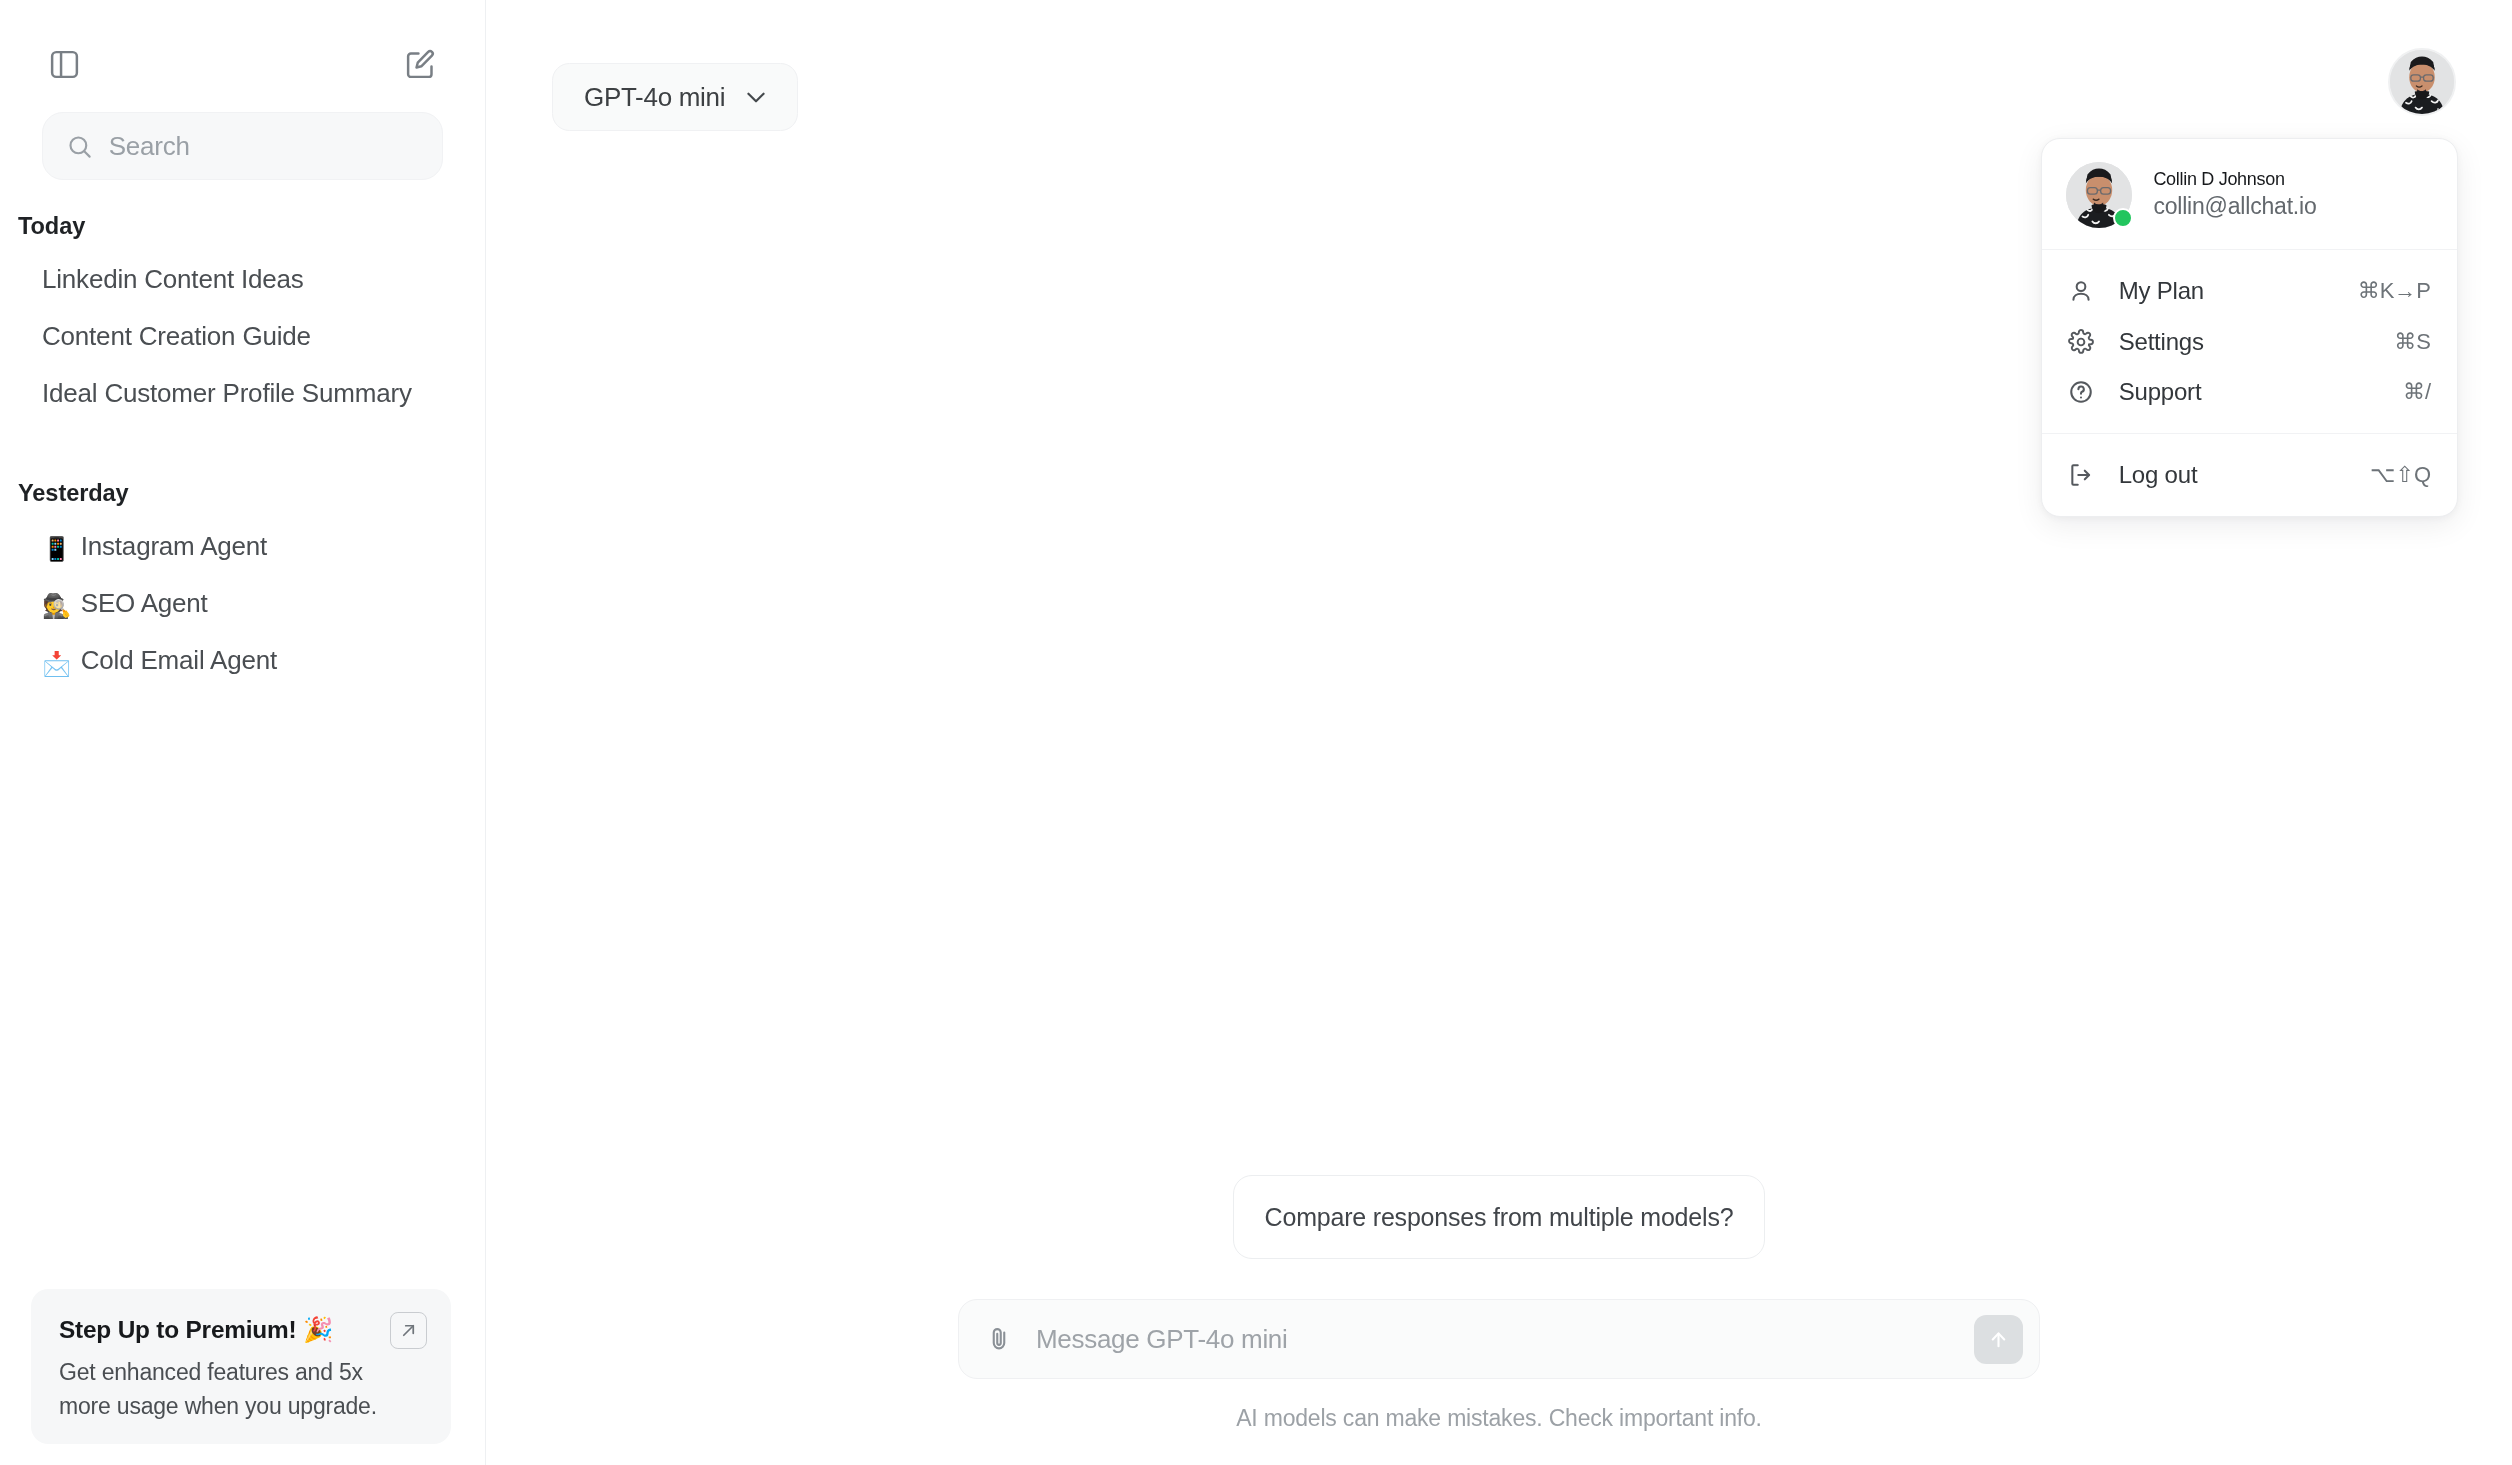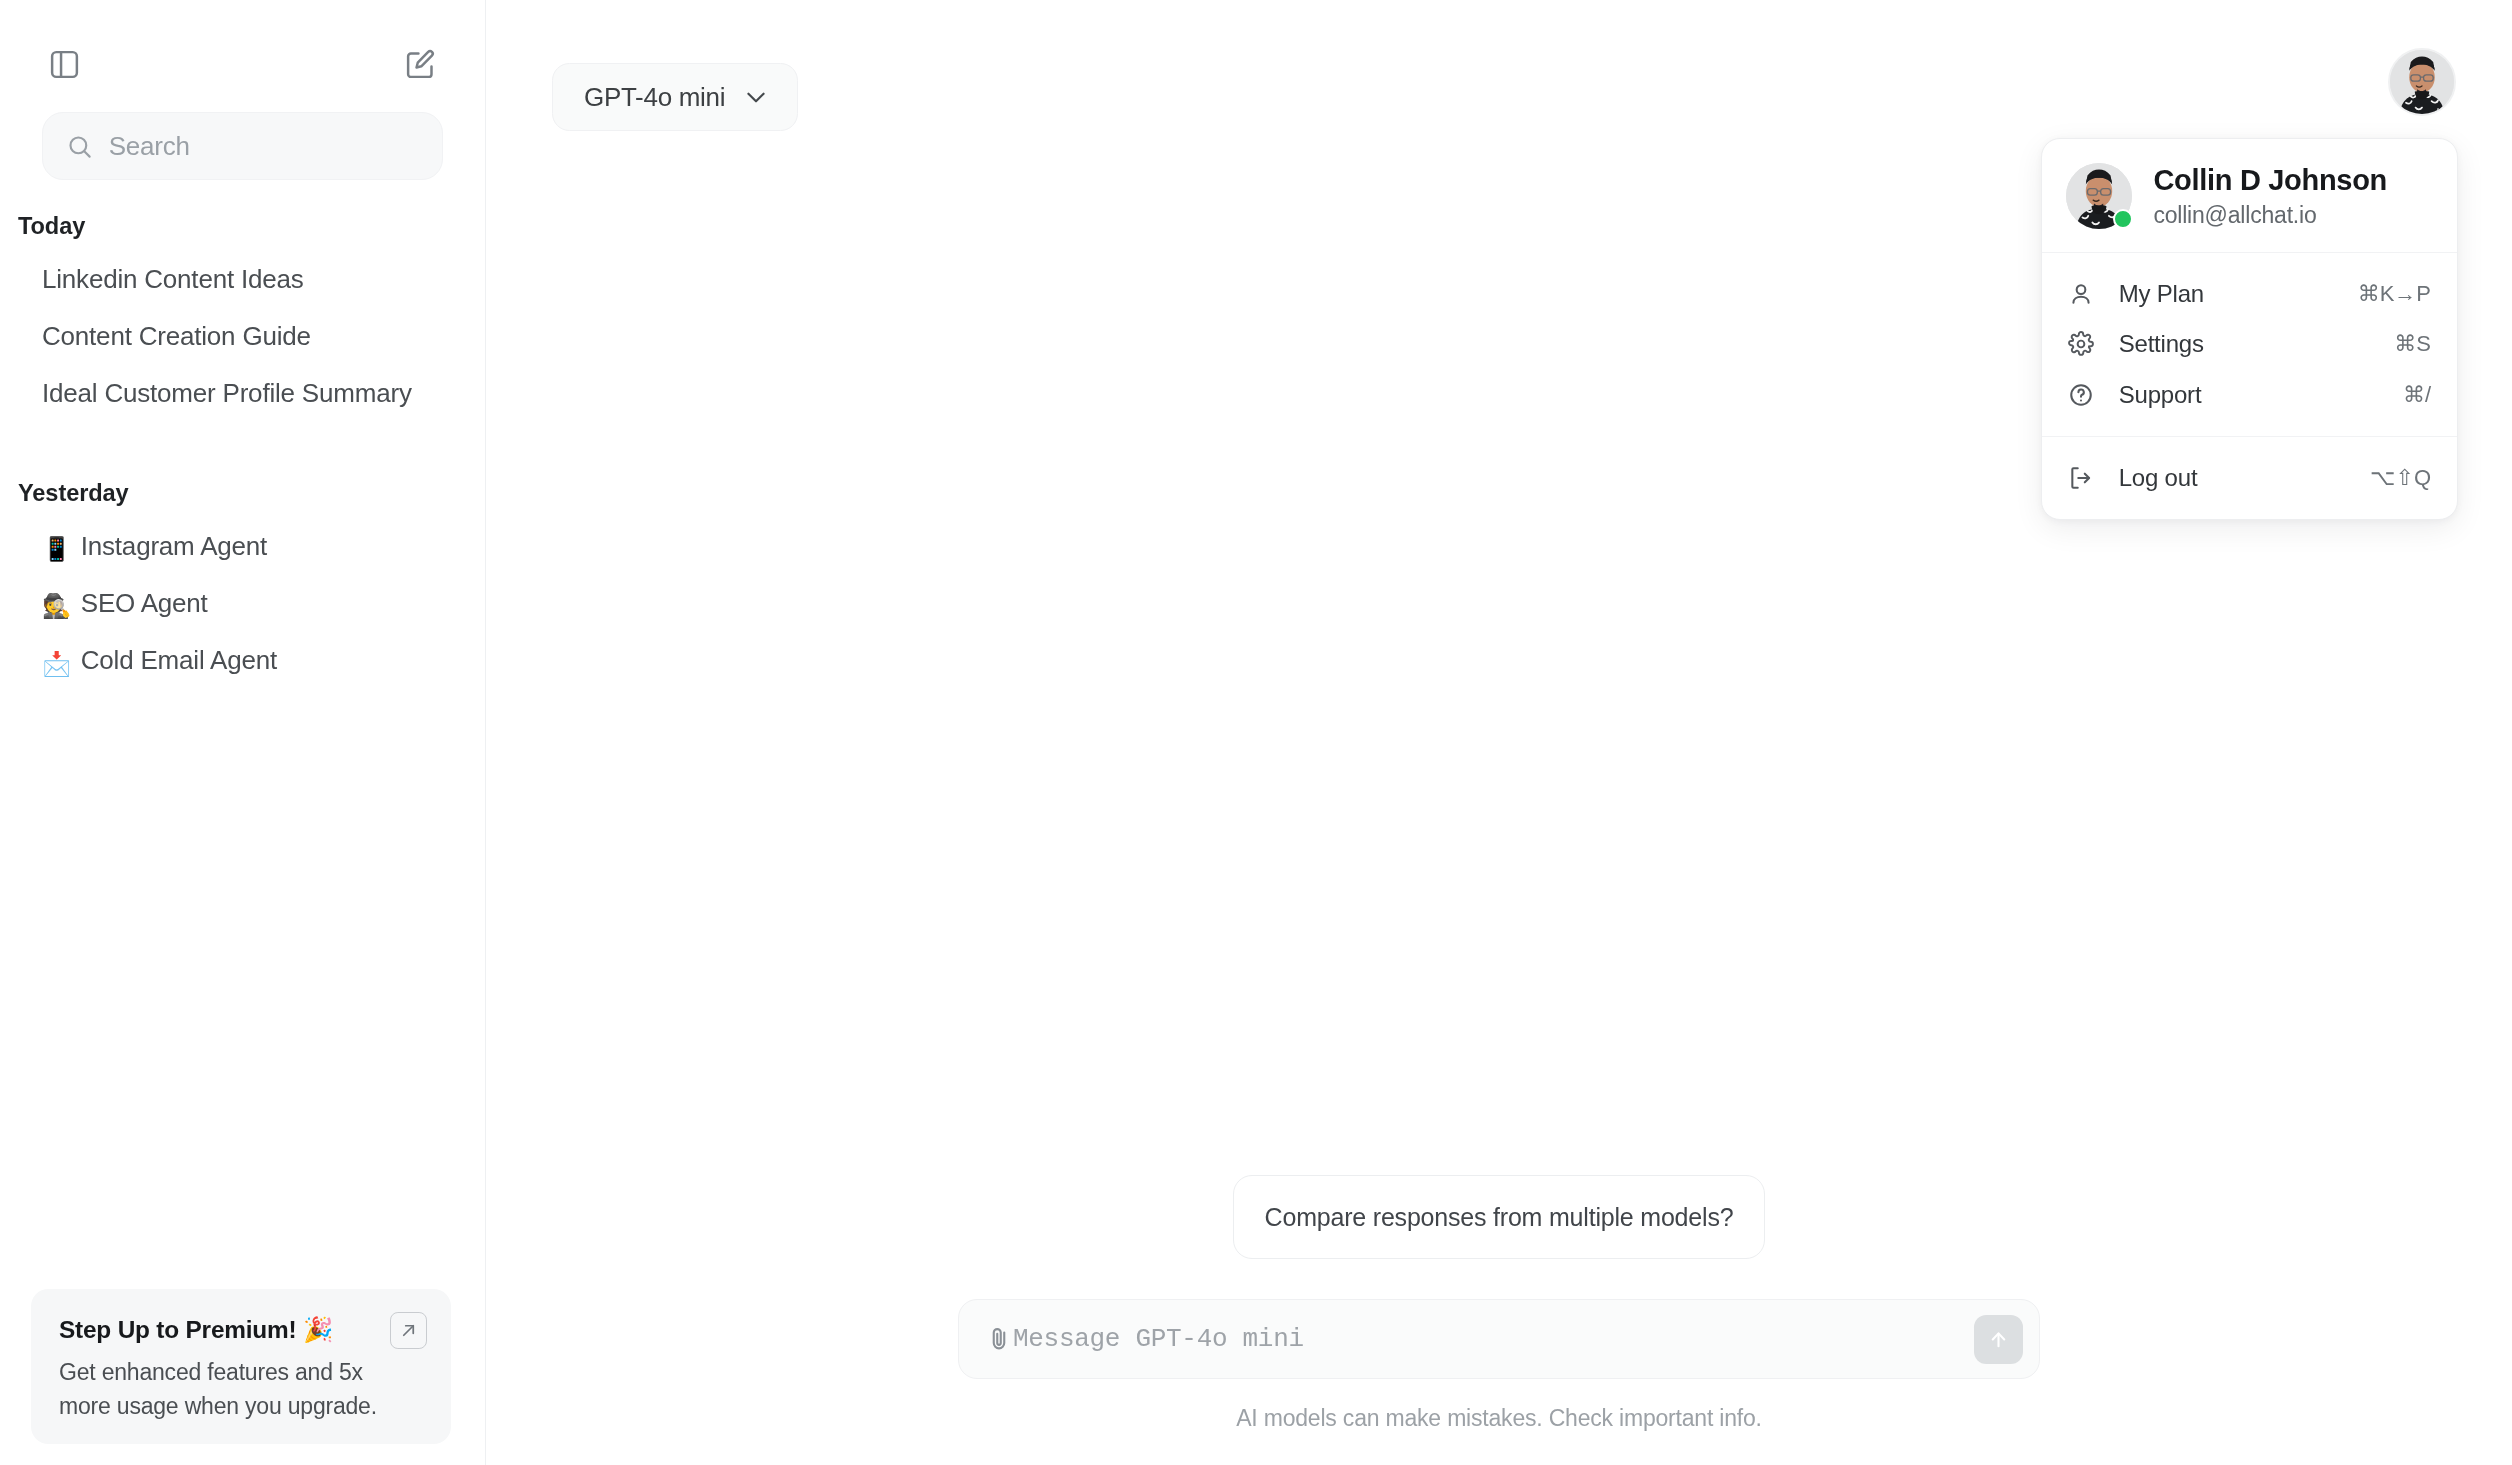--- a/index.html
+++ b/index.html
@@ -224,23 +224,24 @@
     display: flex;
     align-items: center;
     padding: 0 15.7px 0 26px;
   }
   .clip-icon { flex: 0 0 auto; display: flex; align-items: center; cursor: pointer; }
   .composer-input {
     flex: 1 1 auto;
     border: none;
     outline: none;
     background: transparent;
-    font-family: Liberation Mono, monospace;
+    font-family: Liberation Sans, sans-serif;
     font-size: 26px;
     color: #3d4043;
+    margin-left: 23px;
     letter-spacing: -0.3px;
   }
   .composer-input::placeholder { color: #9ea3a8; }
   .send-btn {
     flex: 0 0 auto;
     width: 49px;
     height: 49px;
     border-radius: 12.2px;
     background: #dcdfe1;
     border: none;
@@ -283,22 +284,22 @@
   }
   .um-status-dot {
     position: absolute;
     right: -0.9px; bottom: 0;
     width: 20px; height: 20px;
     border-radius: 50%;
     background: #22c55e;
     border: 2.6px solid #ffffff;
   }
   .um-name {
-    font-size: 29px;
-    font-weight: 700;
+    font-size: 18px;
+    font-weight: 400;
     color: #17191c;
     letter-spacing: -0.3px;
     line-height: 1.3;
   }
   .um-email {
     font-size: 23px;
     color: #63686d;
     letter-spacing: -0.2px;
     line-height: 1.35;
   }

